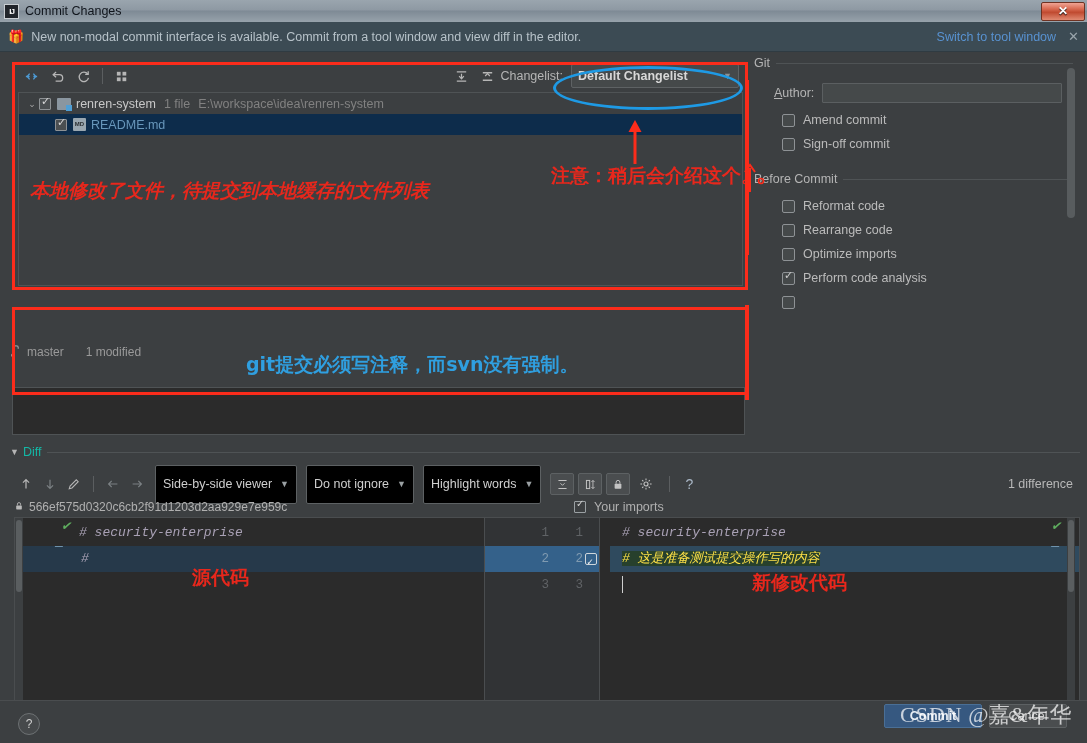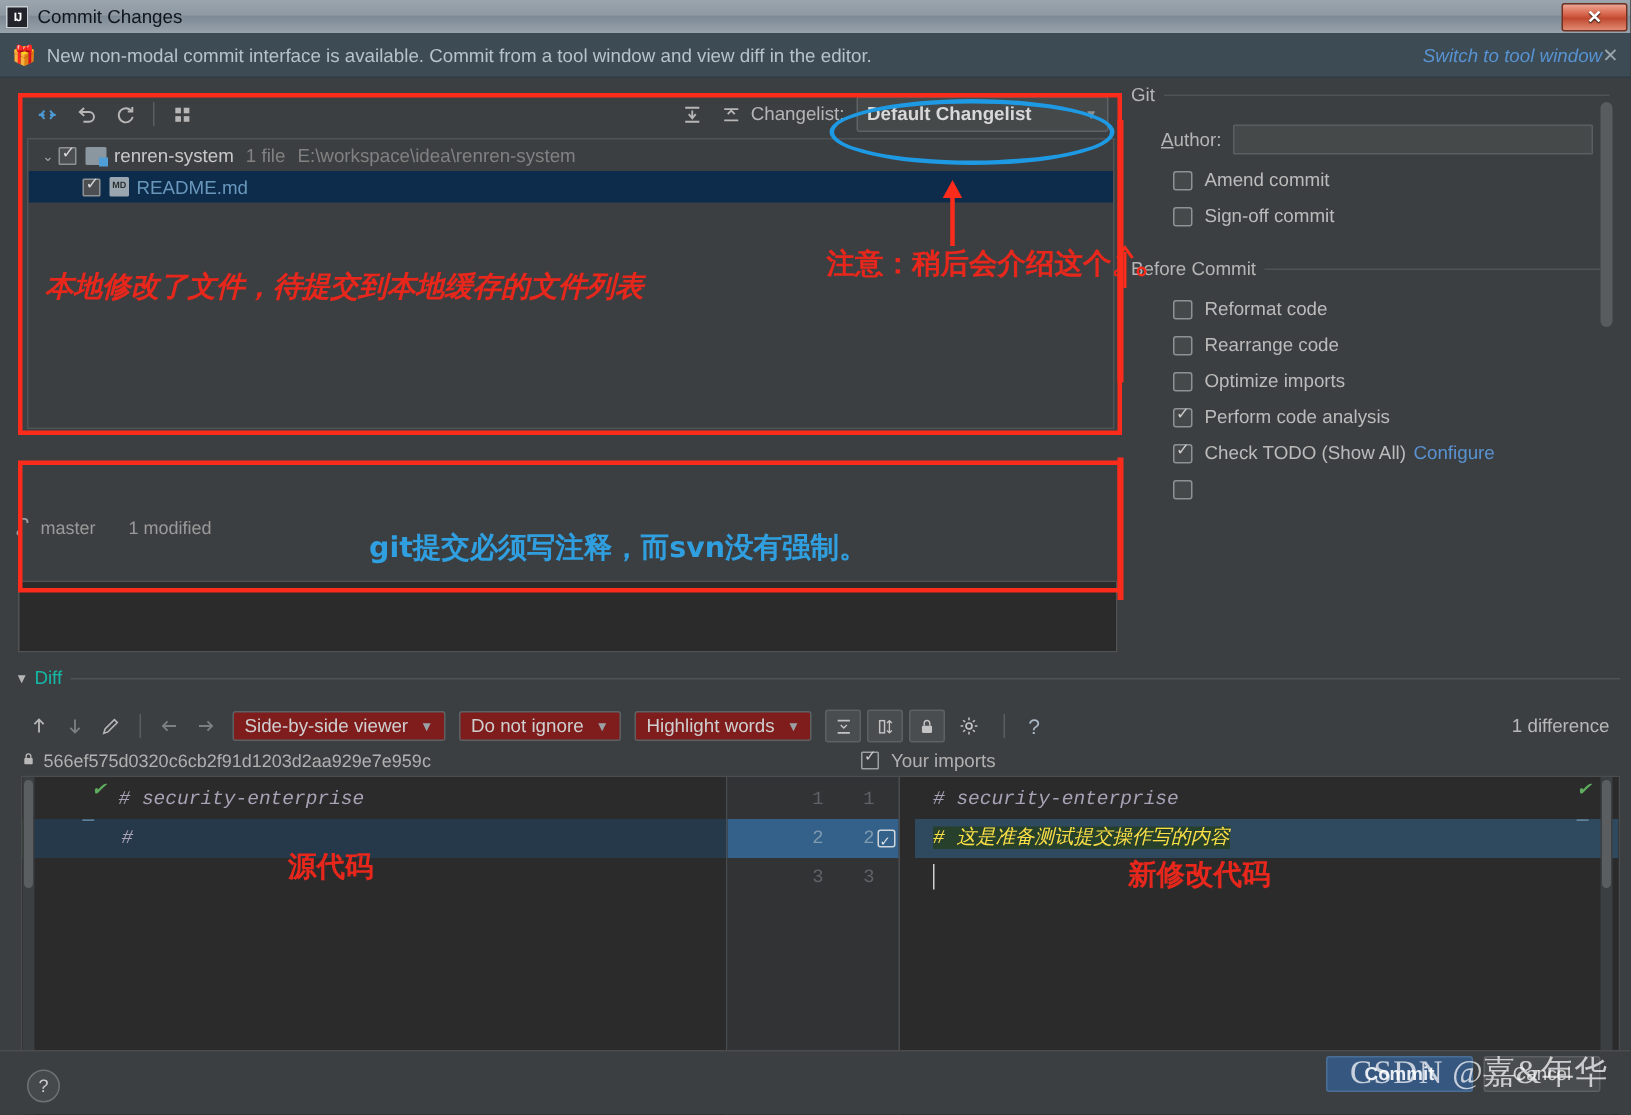--- a/index.html
+++ b/index.html
@@ -36,21 +36,21 @@
   }
 
   
   #notice{
     position:absolute;left:0;top:22px;width:1087px;height:30px;
     background:#3c4b54; border-bottom:1px solid #2f3b42;
     display:flex;align-items:center;padding:0 8px; color:#b7c2c9; font-size:12.5px;
   }
   #notice .gift{ color:#6fa8dc; margin-right:7px; font-size:13px; }
   #notice .spacer{ flex:1; }
-  #notice .switch-link{ color:#5892d1; cursor:pointer;font-style:italic;}
+  #notice .switch-link{ color:#5892d1; margin-right:12px; cursor:pointer;}
   #notice .x{ color:#9aa5ac; font-size:13px; }
 
   
   #body{
     position:absolute; left:0; top:52px; width:1087px; height:691px; background:#3c3f41;
   }
 
   
   #upper{ position:absolute;left:0;top:0;width:1087px;height:240px; }
 
@@ -145,21 +145,21 @@
   #diff-head{ position:absolute;left:10px;top:392px;width:1070px;display:flex;align-items:center;height:16px;}
   #diff-head .dt{color:#14b8a6;padding-right:6px;}
   #diff-head .darr{color:#b5b5b5;font-size:9px;margin-right:4px;}
   #diff-head .dl{flex:1;height:1px;background:#4f5355;}
 
   #diff-toolbar{ position:absolute;left:14px;top:418px;width:1065px;height:28px;display:flex;align-items:center;}
   .dtb-ico{width:24px;height:24px;display:flex;align-items:center;justify-content:center;color:#a9b7c6;font-size:14px;}
   .dtb-ico.dim{color:#6f7477;}
   .dtb-sep{width:1px;height:16px;background:#5b5e60;margin:0 7px;}
   .dd{
-    height:20px;background:#7f1d1d;border:1px solid #5d6163;border-radius:2px;
+    height:39px;background:#000000;border:1px solid #5d6163;border-radius:2px;
     display:flex;align-items:center;padding:0 7px;color:#cfcfcf;font-size:12.5px;margin-right:9px;
   }
   .dd .arr{margin-left:8px;color:#9aa0a3;font-size:9px;}
   .sq{
     width:24px;height:22px;border:1px solid #5d6163;background:#4a4d4f;border-radius:2px;
     display:flex;align-items:center;justify-content:center;color:#c3c3c3;font-size:12px;margin-right:4px;
   }
   .sq.flat{border-color:transparent;background:transparent;}
   #diff-count{ margin-left:auto;color:#b8b8b8;font-size:12.5px;padding-right:6px;}
 
@@ -351,25 +351,20 @@
       </div>
       <div class="opt-row">
         <span class="ocb"></span>
         <span>Optimize imports</span>
       </div>
       <div class="opt-row">
         <span class="ocb on"></span>
         <span>Perform code analysis</span>
       </div>
       <div class="opt-row">
-        <span class="ocb on"></span>
-        <span>Check TODO (Show All)</span>
-        <span class="cfg-link">Configure</span>
-      </div>
-      <div class="opt-row">
         <span class="ocb"></span>
       </div>
 
       <div id="opt-scrollbar">
         <div class="thumb"></div>
       </div>
     </div>
   </div>
 
   <div id="branch-bar">

